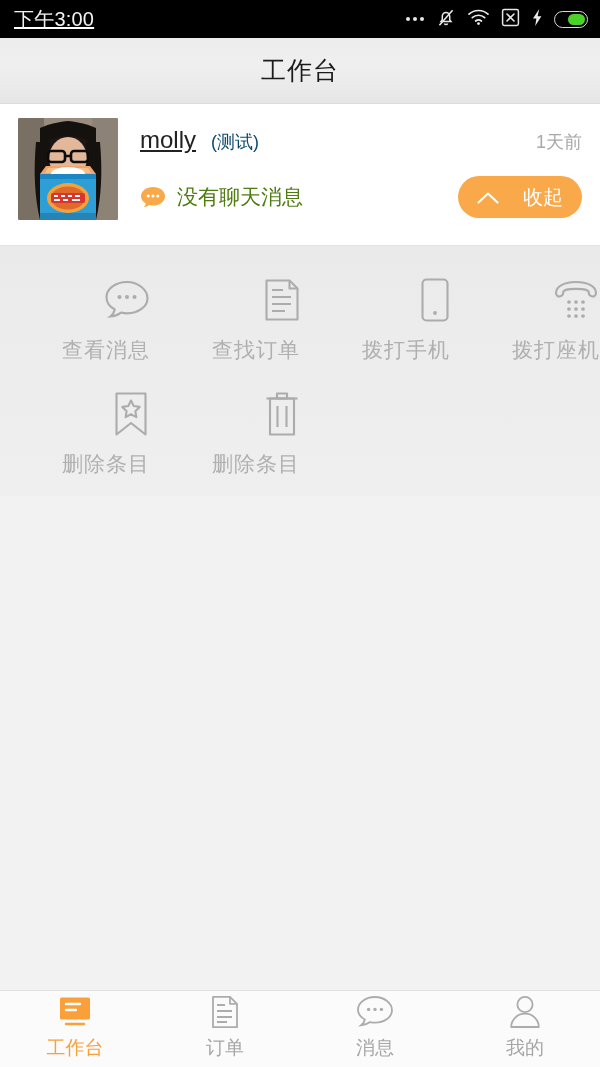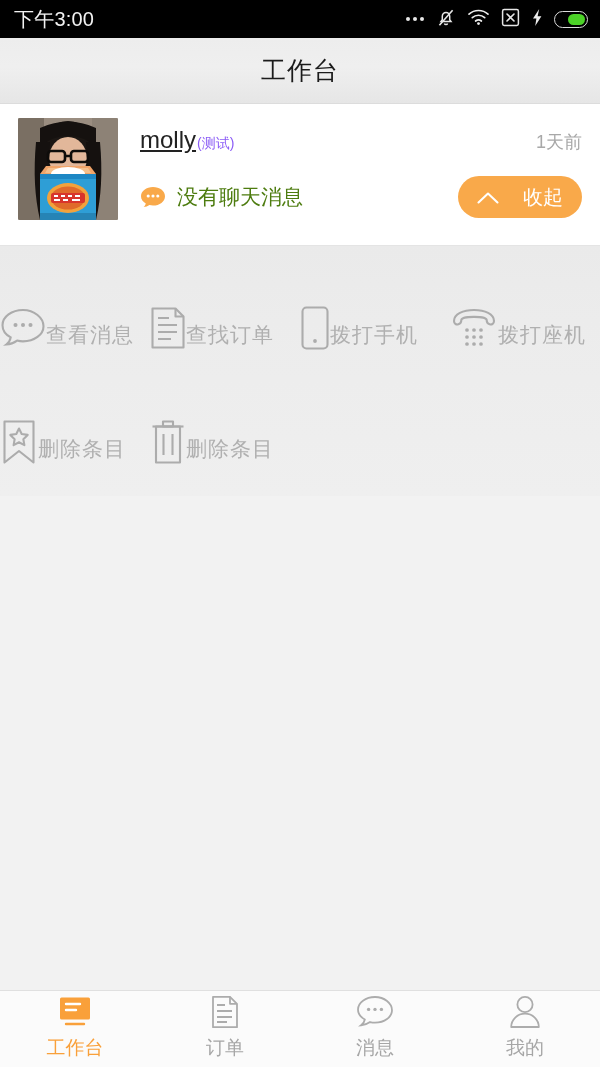--- a/index.html
+++ b/index.html
@@ -9,20 +9,21 @@
     background:#F2F2F2;
     overflow:hidden;
     position:relative;
   }
 
   
   .statusbar{
     height:38px; background:#000; color:#fff;
     display:flex; align-items:center; justify-content:space-between;
     padding:0 12px 0 14px;
+    text-decoration:underline;
   }
   .sb-time{ font-size:20px; letter-spacing:.2px; color:#f2f2f2; }
   .sb-icons{ display:flex; align-items:center; gap:11px; }
   .sb-dots{ display:flex; gap:3px; align-items:center; margin-right:1px;}
   .sb-dots i{ width:4px;height:4px;background:#e8e8e8;border-radius:50%; display:block;}
   .sb-ic{ display:block; }
   .battery{ width:34px;height:17px;border:1.6px solid #dcdcdc;border-radius:9px;
             position:relative; display:flex; align-items:center; padding:2px;}
   .battery .fill{ width:62%; height:100%; background:#4CD227; border-radius:7px; margin-left:auto;}
 
@@ -43,43 +44,43 @@
   }
   .avatar{
     width:100px;height:102px;flex:0 0 100px;
     border-radius:2px; overflow:hidden; position:relative;
     background:#6b6258;
   }
   .avatar svg{ display:block; width:100%; height:100%; }
   .card-body{ flex:1; padding-left:22px; padding-top:8px; min-width:0;}
   .row1{ display:flex; align-items:baseline; }
   .nm{ font-size:24px; color:#222;text-decoration:underline; }
-  .nm-sub{ font-size:14px; color:#8b5cf6; margin-left:1px;}
+  .nm-sub{ font-size:18px; color:#0c4a6e; margin-left:15px;}
   .time-ago{ margin-left:auto; font-size:18px; color:#a8a8a8; }
   .row2{ display:flex; align-items:center; margin-top:22px;}
   .bub{ width:26px;height:22px;flex:0 0 26px; position:relative; }
   .bub svg{display:block;width:100%;height:100%;}
   .msg{ font-size:21px; color:#4d7c0f; margin-left:11px;}
   .collapse-btn{
     margin-left:auto; background:#F9A94A; color:#fff;
     border:none; border-radius:22px; height:42px; padding:0 19px;
     font-size:20px; display:flex;align-items:center;gap:24px;
     font-family:inherit; cursor:pointer;
   }
   .chev{ display:block; }
 
   
   .actions{
     background:linear-gradient(180deg,#EAEAEA 0%,#ECECEC 30%,#EFEFEF 100%);
     padding:18px 0 10px 0; height:250px;
   }
   .arow{ display:flex; }
   .acell{
-    flex:1 1 25%; display:flex; flex-direction:row;
-    align-items:center; justify-content:flex-start;
+    flex:1 1 25%; display:flex; flex-direction:column;
+    align-items:flex-end; justify-content:flex-start;
     padding-top:14px; height:114px; cursor:pointer;
   }
   .aicon{ height:44px; display:flex;align-items:center;justify-content:center;}
   .alabel{ font-size:21px; color:#B0B0B0; margin-top:14px; letter-spacing:1px;}
 
   
   .filler{ background:#F2F2F2; height:320px;}
 
   
   .tabbar{

